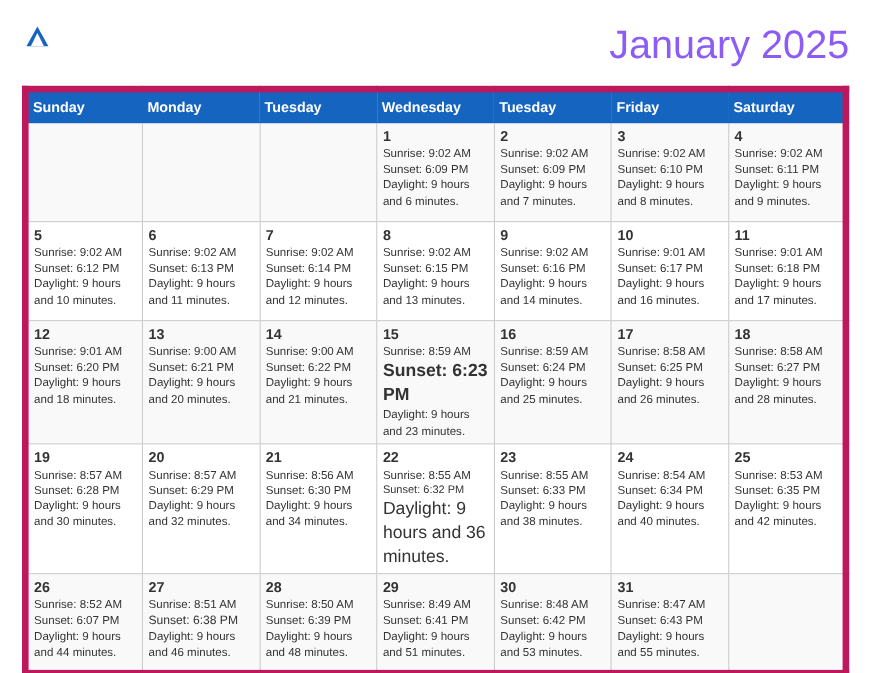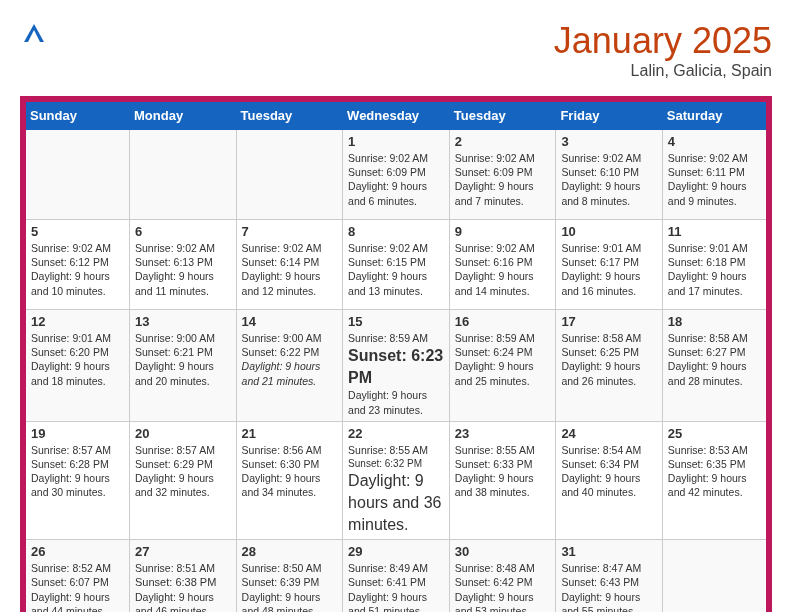--- a/index.html
+++ b/index.html
@@ -39,21 +39,21 @@
     .logo-icon {
       width: 28px;
       height: 28px;
     }
     .title-block {
       text-align: right;
     }
     .month-title {
       font-size: 36px;
       font-weight: normal;
-      color: #c2410c;
+      color: #8b5cf6;
     }
     .location {
       font-size: 16px;
       color: #444;
     }
     .calendar {
       width: 100%;
       border-collapse: collapse;
       border: 6px solid #be185d;
       padding-left: 11px;
@@ -99,21 +99,20 @@
 
 <div class="header">
   <div class="logo">
     <svg class="logo-icon" viewBox="0 0 28 28">
       <polygon points="14,4 24,22 4,22" fill="#1565c0"></polygon>
       <polygon points="14,10 20,22 8,22" fill="#fff"></polygon>
     </svg>
   </div>
   <div class="title-block">
     <div class="month-title">January 2025</div>
-    <div class="location">Lalin, Galicia, Spain</div>
   </div>
 </div>
 
 <table class="calendar">
   <thead>
     <tr>
     <th>Sunday</th>
         <th>Monday</th>
         <th>Tuesday</th>
         <th>Wednesday</th>
@@ -206,21 +205,21 @@
         <td>
           <span class="day-num">13</span>
           <div style="font-size: 10.5px; line-height: 1.35;">Sunrise: 9:00 AM</div>
           <div style="font-size: 10.5px; line-height: 1.35;">Sunset: 6:21 PM</div>
           <div style="font-size: 10.5px; line-height: 1.35;">Daylight: 9 hours and 20 minutes.</div>
         </td>
         <td>
           <span class="day-num">14</span>
           <div style="font-size: 10.5px; line-height: 1.35;">Sunrise: 9:00 AM</div>
           <div style="font-size: 10.5px; line-height: 1.35;">Sunset: 6:22 PM</div>
-          <div style="font-size: 10.5px; line-height: 1.35; font-style: italic;">Daylight: 9 hours and 21 minutes.</div>
+          <div style="font-size: 10.5px; line-height: 1.35;">Daylight: 9 hours and 21 minutes.</div>
         </td>
         <td>
           <span class="day-num">15</span>
           <div style="font-size: 10.5px; line-height: 1.35;">Sunrise: 8:59 AM</div>
           <div style="font-size: 16px; line-height: 1.35; font-weight: bold;">Sunset: 6:23 PM</div>
           <div style="font-size: 10.5px; line-height: 1.35;">Daylight: 9 hours and 23 minutes.</div>
         </td>
         <td>
           <span class="day-num">16</span>
           <div style="font-size: 10.5px; line-height: 1.35;">Sunrise: 8:59 AM</div>

